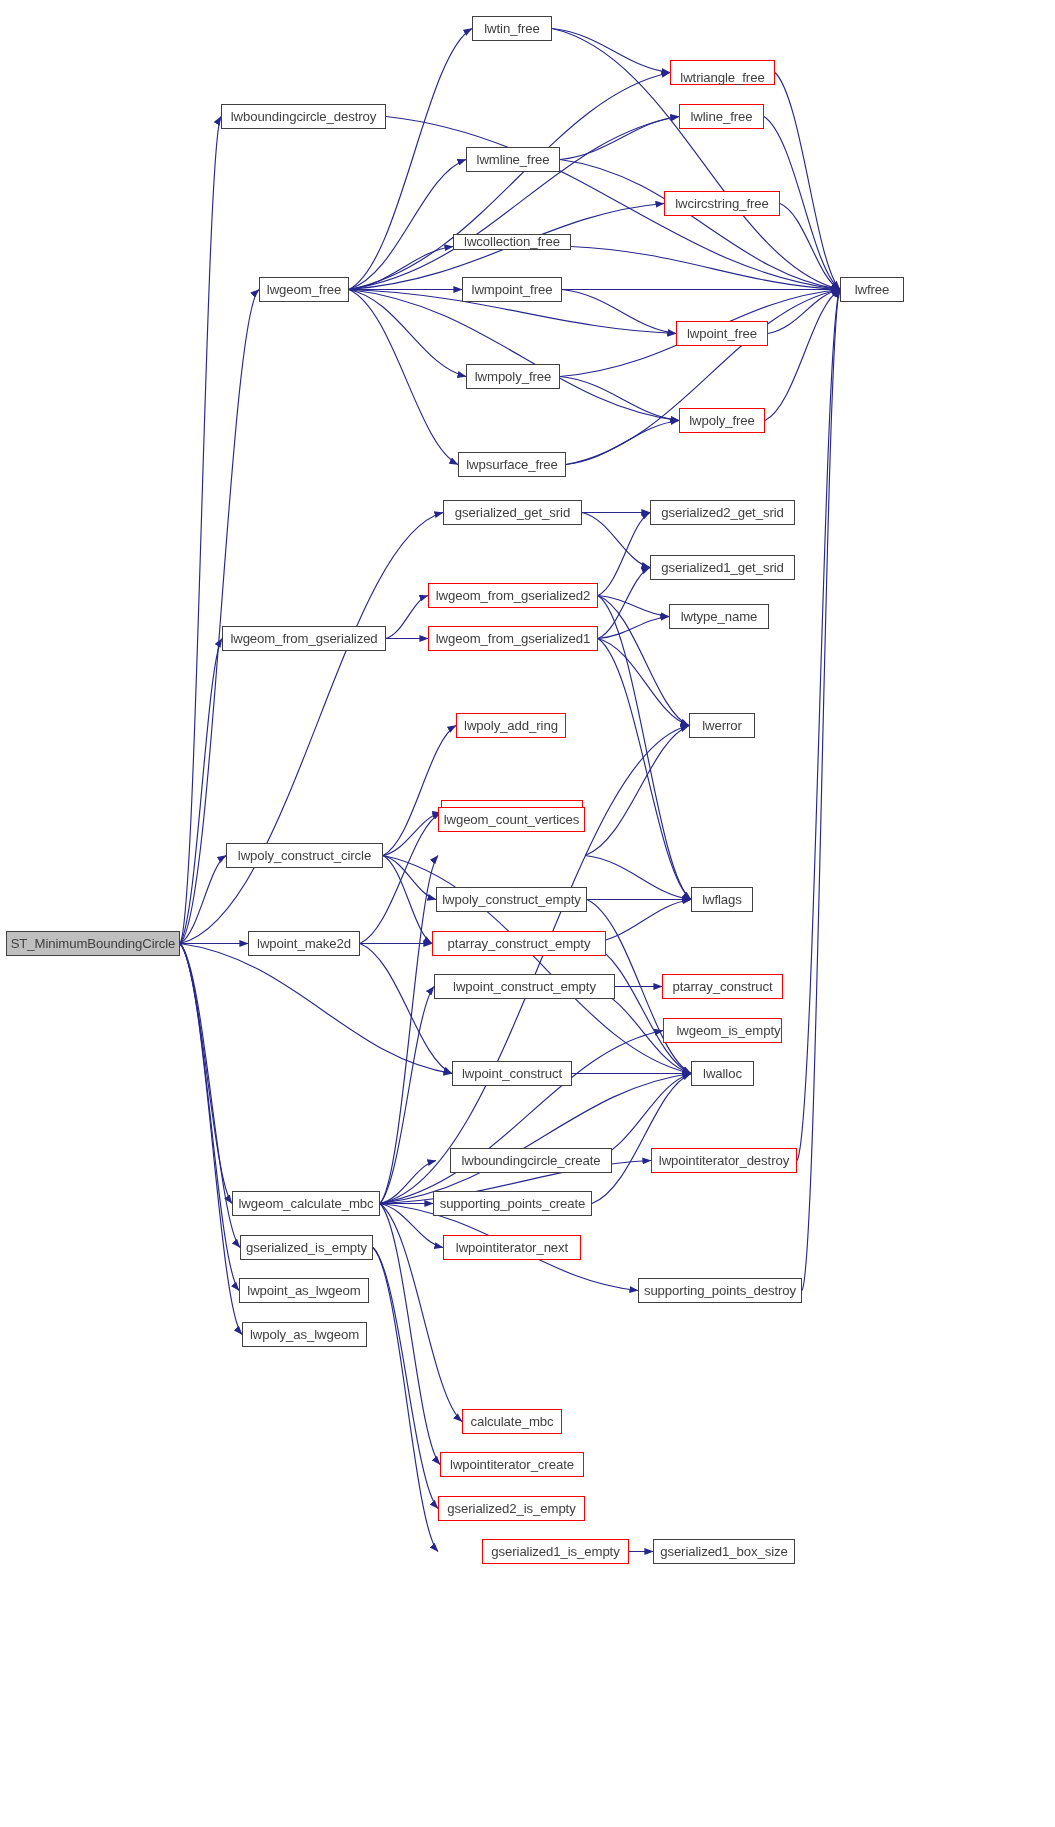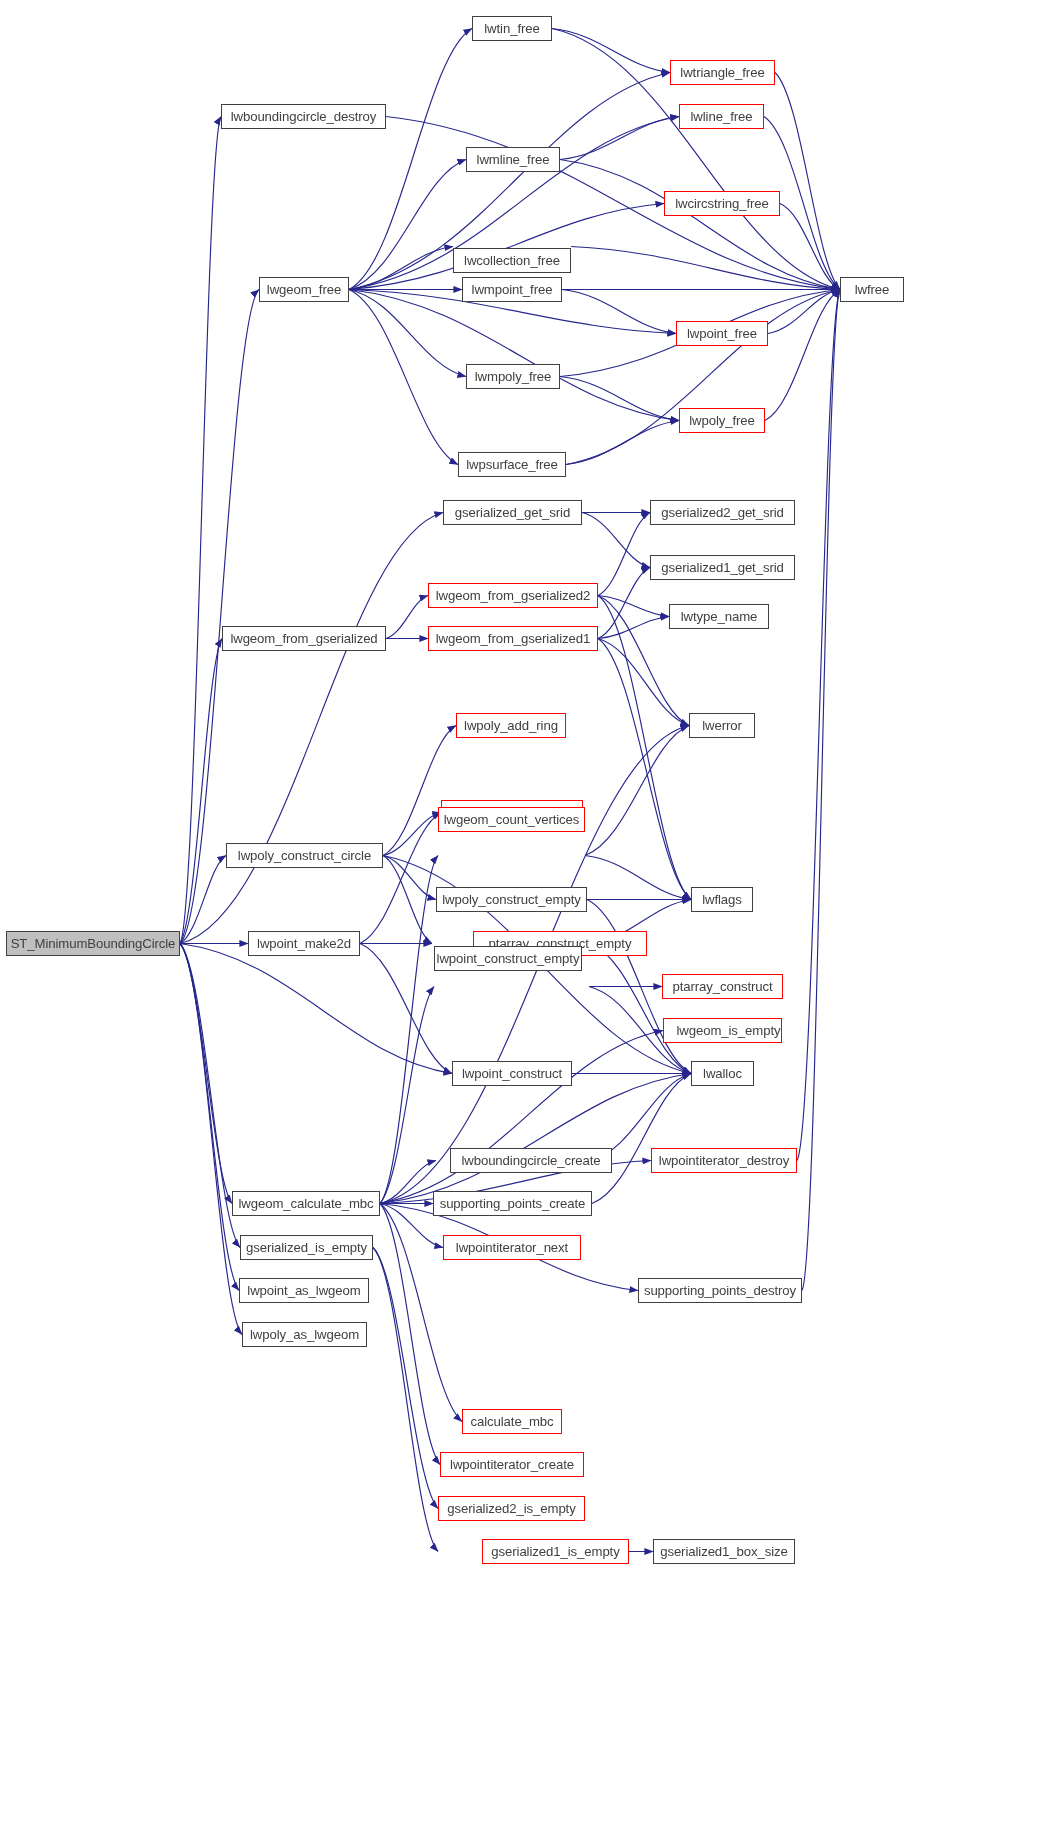--- a/index.html
+++ b/index.html
@@ -159,33 +159,33 @@
       </div>
       <div class="node" style="left: 221px; top: 104px; width: 165px; height: 25px;">
         <span class="node-label">lwboundingcircle_destroy</span>
       </div>
       <div class="node" style="left: 259px; top: 277px; width: 90px; height: 25px;">
         <span class="node-label">lwgeom_free</span>
       </div>
       <div class="node" style="left: 472px; top: 16px; width: 80px; height: 25px;">
         <span class="node-label">lwtin_free</span>
       </div>
-      <div class="node red" style="left: 670px; top: 60px; width: 105px; height: 25px;">
+      <div class="node red" style="left: 670px; top: 60px; width: 105px; height: 25px; align-items: flex-end;">
         <span class="node-label">lwtriangle_free</span>
       </div>
       <div class="node red" style="left: 679px; top: 104px; width: 85px; height: 25px;">
         <span class="node-label">lwline_free</span>
       </div>
       <div class="node" style="left: 466px; top: 147px; width: 94px; height: 25px;">
         <span class="node-label">lwmline_free</span>
       </div>
       <div class="node red" style="left: 664px; top: 191px; width: 116px; height: 25px;">
         <span class="node-label">lwcircstring_free</span>
       </div>
-      <div class="node" style="left: 453px; top: 248px; width: 118px; height: 25px;">
+      <div class="node" style="left: 453px; top: 234px; width: 118px; height: 16px;">
         <span class="node-label">lwcollection_free</span>
       </div>
       <div class="node" style="left: 462px; top: 277px; width: 100px; height: 25px;">
         <span class="node-label">lwmpoint_free</span>
       </div>
       <div class="node red" style="left: 676px; top: 321px; width: 92px; height: 25px;">
         <span class="node-label">lwpoint_free</span>
       </div>
       <div class="node" style="left: 466px; top: 364px; width: 94px; height: 25px;">
         <span class="node-label">lwmpoly_free</span>
@@ -237,24 +237,24 @@
       </div>
       <div class="node" style="left: 436px; top: 887px; width: 151px; height: 25px;">
         <span class="node-label">lwpoly_construct_empty</span>
       </div>
       <div class="node" style="left: 691px; top: 887px; width: 62px; height: 25px;">
         <span class="node-label">lwflags</span>
       </div>
       <div class="node" style="left: 248px; top: 931px; width: 112px; height: 25px;">
         <span class="node-label">lwpoint_make2d</span>
       </div>
-      <div class="node red" style="left: 432px; top: 931px; width: 174px; height: 25px; margin-left: 41px;">
+      <div class="node red" style="left: 432px; top: 931px; width: 174px; height: 25px;">
         <span class="node-label">ptarray_construct_empty</span>
       </div>
-      <div class="node" style="left: 434px; top: 946px; width: 148px; height: 25px;">
+      <div class="node" style="left: 434px; top: 974px; width: 181px; height: 25px;">
         <span class="node-label">lwpoint_construct_empty</span>
       </div>
       <div class="node red" style="left: 662px; top: 974px; width: 121px; height: 25px;">
         <span class="node-label">ptarray_construct</span>
       </div>
       <div class="node red" style="left: 663px; top: 1018px; width: 119px; height: 25px; padding-left: 12px;">
         <span class="node-label">lwgeom_is_empty</span>
       </div>
       <div class="node" style="left: 452px; top: 1061px; width: 120px; height: 25px;">
         <span class="node-label">lwpoint_construct</span>

